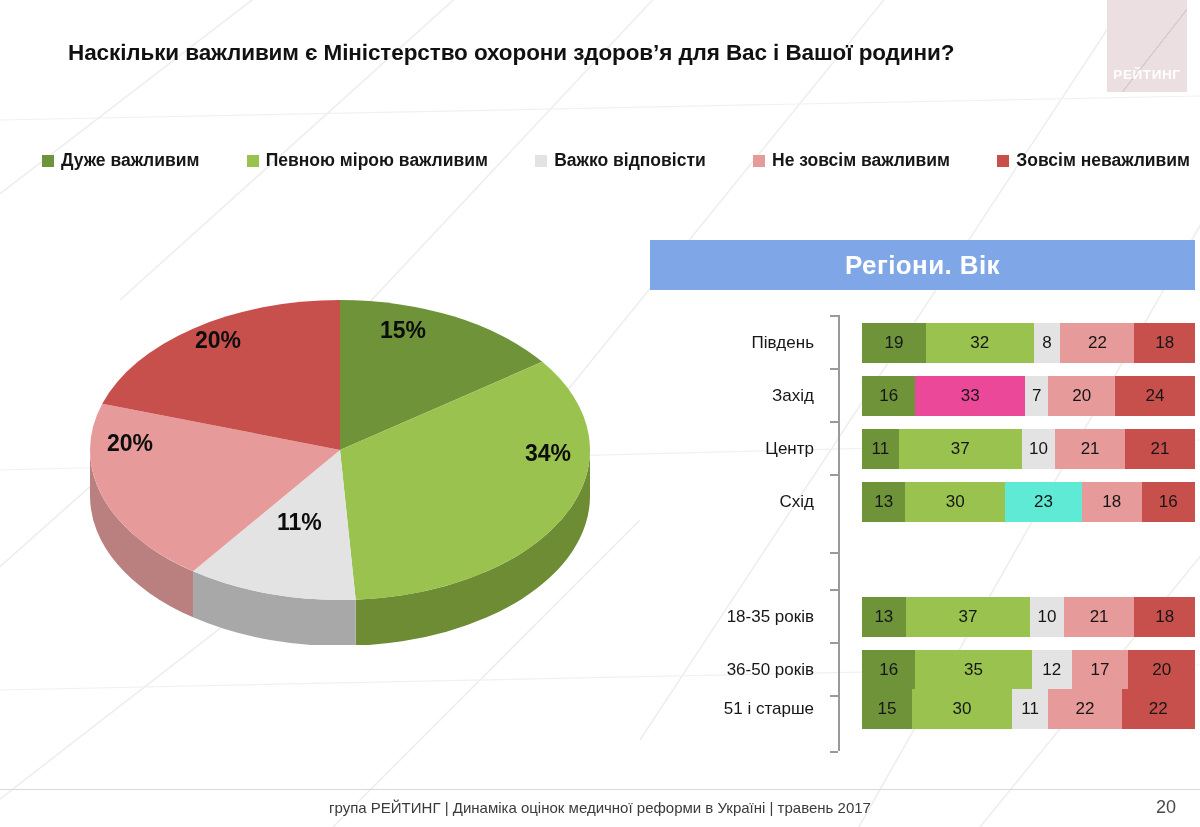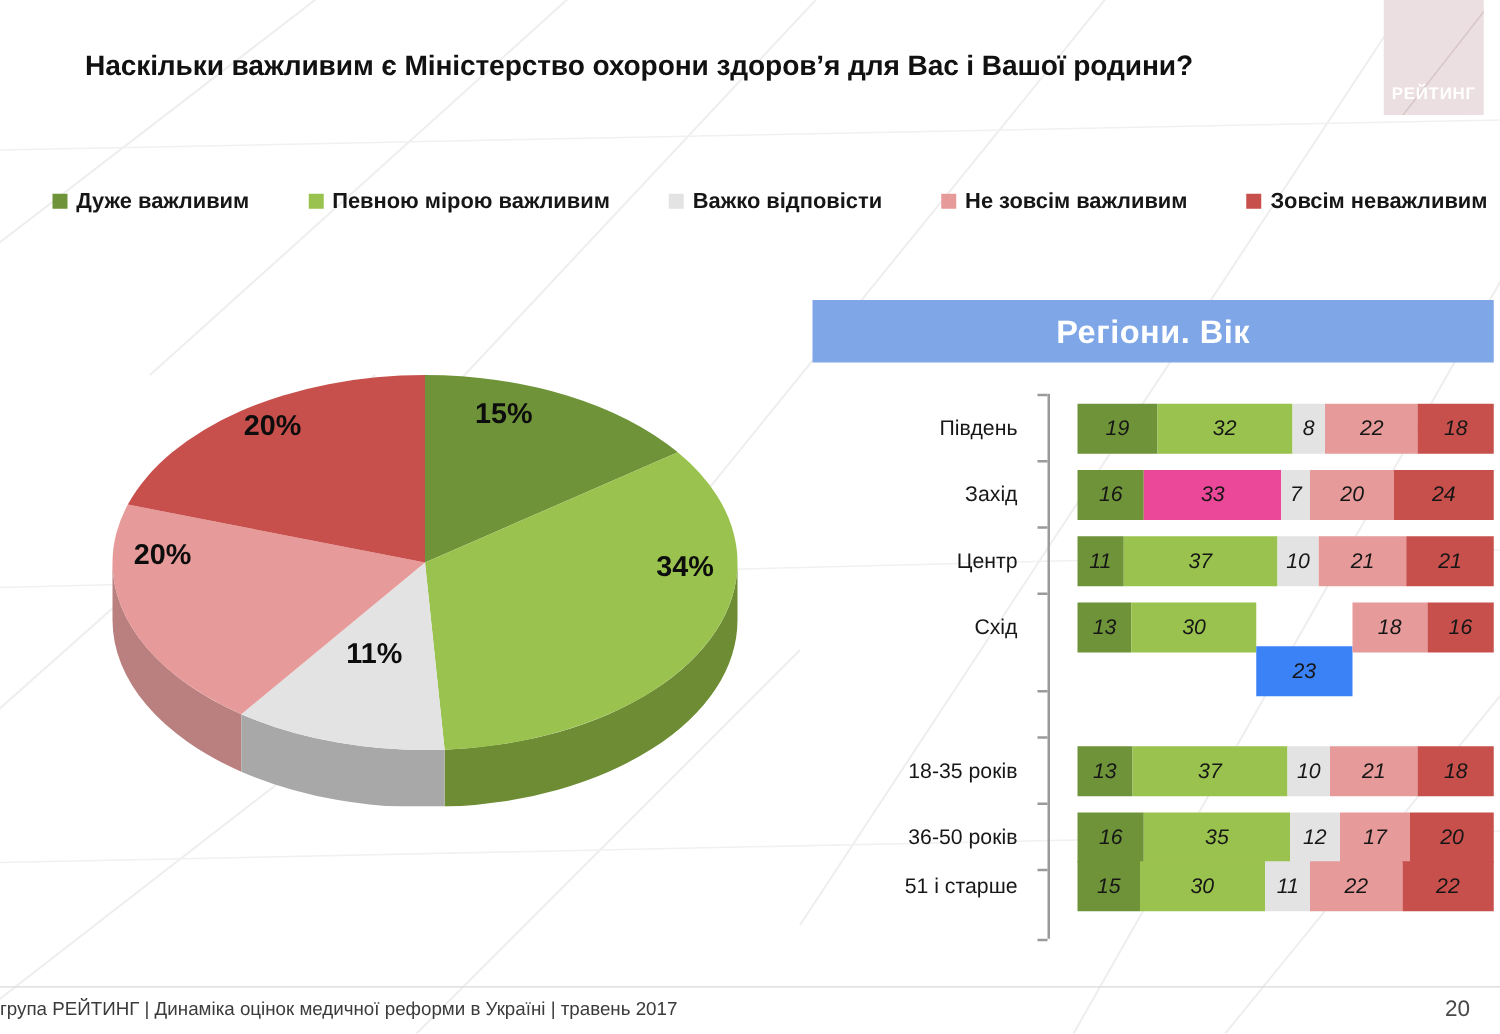--- a/index.html
+++ b/index.html
@@ -180,21 +180,20 @@
   .bar-seg {
     height: 100%;
     display: flex;
     align-items: center;
     justify-content: center;
     font-size: 17px;
     font-weight: 400;
     color: #161616;
     box-sizing: border-box;
     overflow: hidden;
-    font-style: italic;
   }
 
   
   #axis-line {
     position: absolute;
     left: 188px;
     width: 2px;
     background: #9a9a9a;
     z-index: 4;
   }
@@ -215,21 +214,21 @@
     width: 1200px;
     height: 1px;
     background: #d9d9d9;
     z-index: 2;
   }
   #footer-text {
     position: absolute;
     left: 0;
     top: 799px;
     width: 1200px;
-    text-align: left;
+    text-align: center;
     font-size: 15px;
     color: #3b3b3b;
     z-index: 4;
   }
   #page-number {
     position: absolute;
     right: 24px;
     top: 797px;
     font-size: 18px;
     color: #4a4a4a;
@@ -344,21 +343,21 @@
           <div class="bar-seg" style="width: 10%; background: rgb(227, 227, 227);">10</div>
           <div class="bar-seg" style="width: 21%; background: rgb(230, 154, 153);">21</div>
           <div class="bar-seg" style="width: 21%; background: rgb(200, 80, 76);">21</div>
         </div>
       </div>
       <div class="bar-row" style="top: 177px;">
         <div class="bar-cat-label">Схід</div>
         <div class="bar-track">
           <div class="bar-seg" style="width: 13%; background: rgb(110, 147, 57);">13</div>
           <div class="bar-seg" style="width: 30%; background: rgb(154, 194, 78);">30</div>
-          <div class="bar-seg" style="width: 23%; background: #3b82f6; margin-top: 35px;">23</div>
+          <div class="bar-seg" style="width: 23%; background: #5eead4;">23</div>
           <div class="bar-seg" style="width: 18%; background: rgb(230, 154, 153);">18</div>
           <div class="bar-seg" style="width: 16%; background: rgb(200, 80, 76);">16</div>
         </div>
       </div>
       <div class="bar-row" style="top: 292px;">
         <div class="bar-cat-label">18-35 років</div>
         <div class="bar-track">
           <div class="bar-seg" style="width: 13.1313%; background: rgb(110, 147, 57);">13</div>
           <div class="bar-seg" style="width: 37.3737%; background: rgb(154, 194, 78);">37</div>
           <div class="bar-seg" style="width: 10.101%; background: rgb(227, 227, 227);">10</div>

